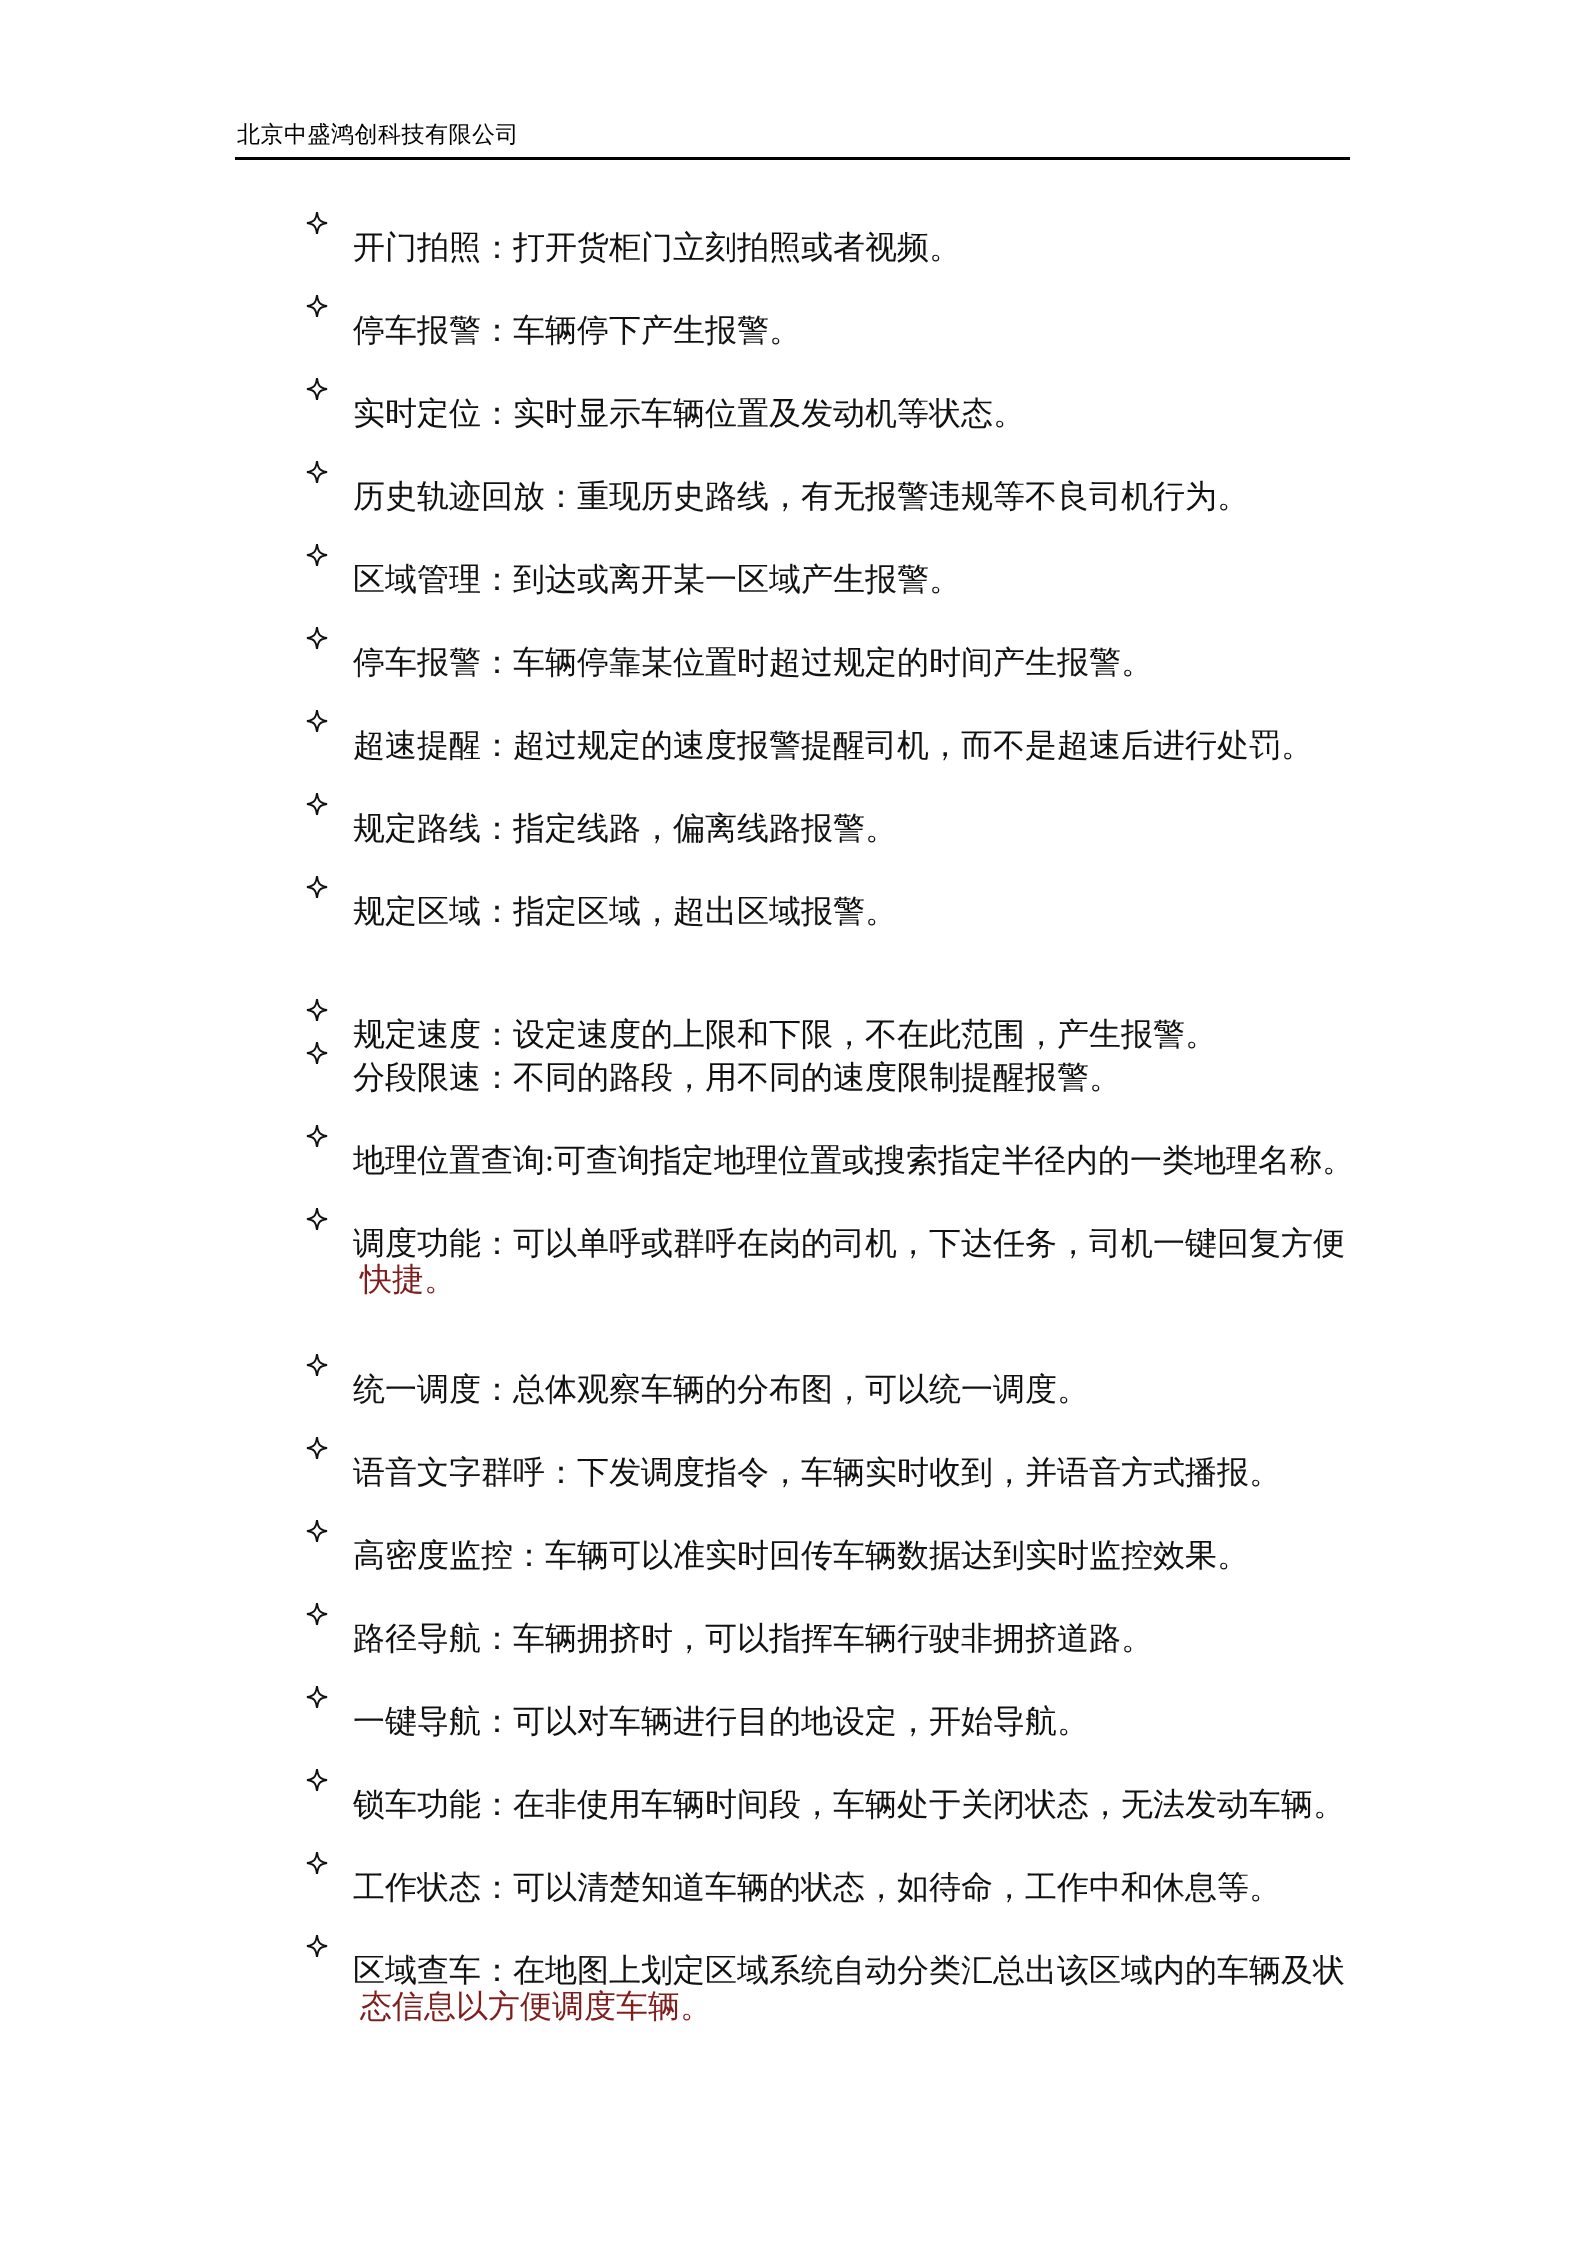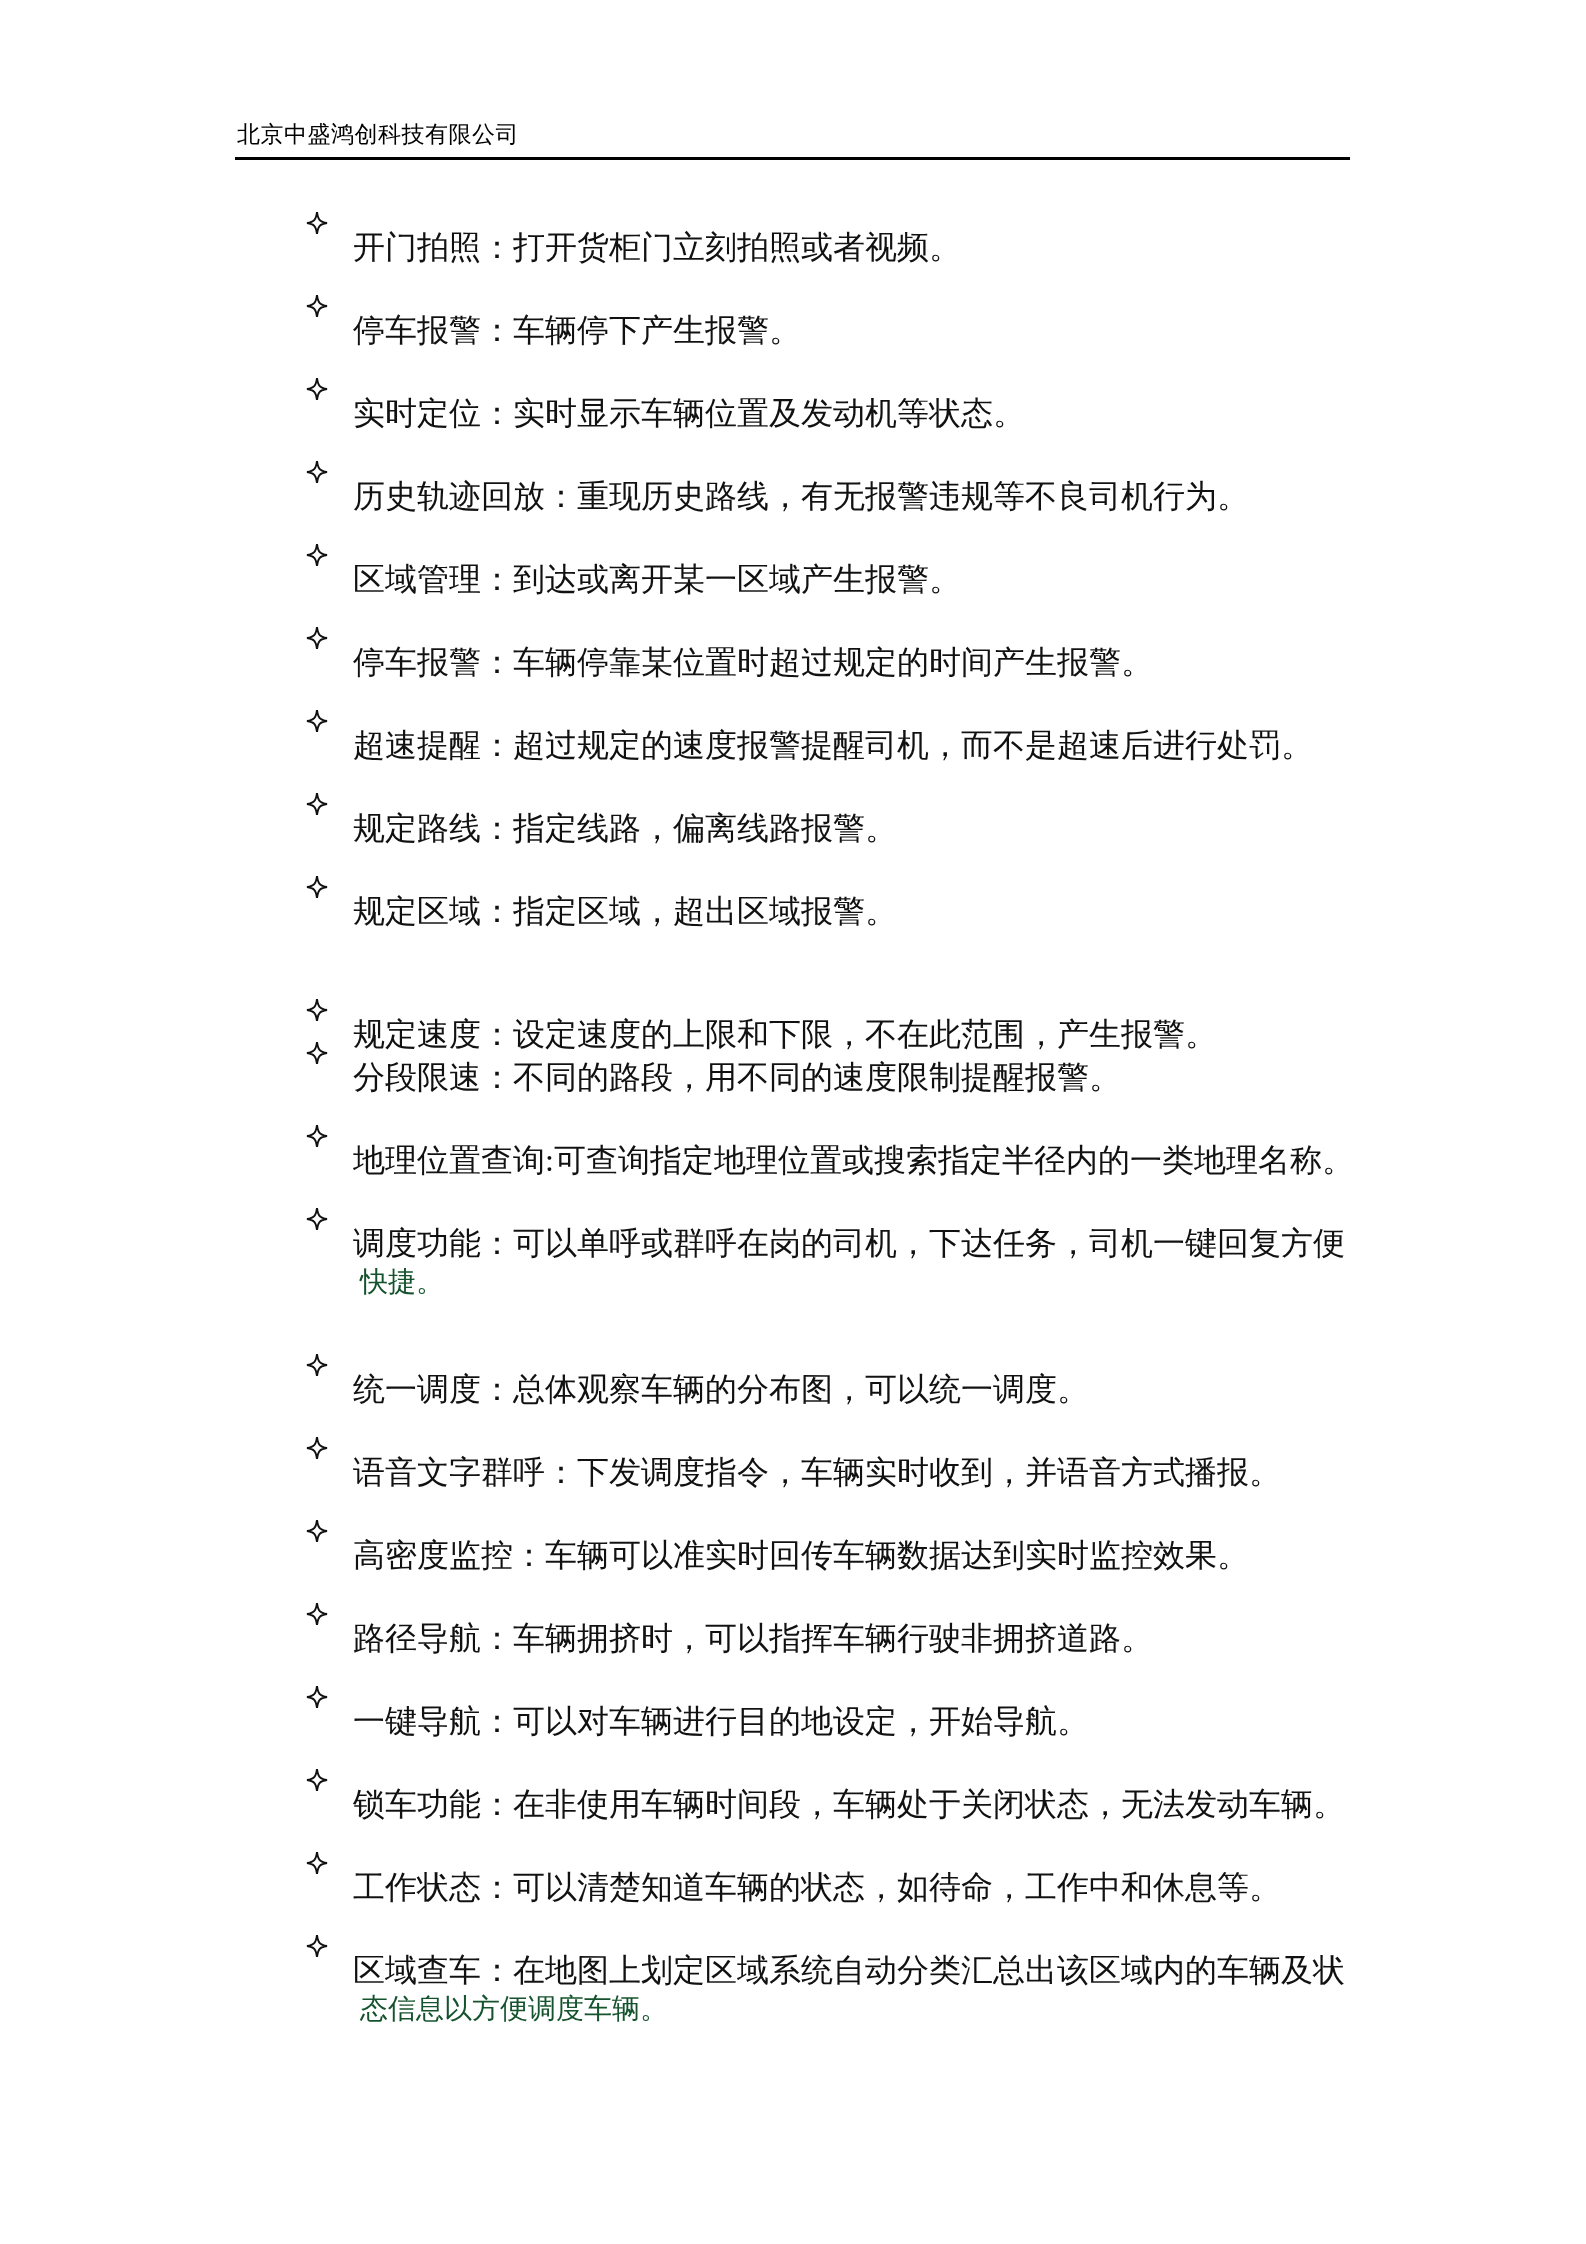--- a/index.html
+++ b/index.html
@@ -21,22 +21,22 @@
     font-size: 32px; line-height: 44px; color: #111111; white-space: nowrap;
   }
   .bullet {
     position: absolute; left: 5px; top: 0; width: 24px; height: 44px;
     display: flex; align-items: center; justify-content: center;
   }
   .bullet svg { width: 22px; height: 24px; display: block; }
   .item-text { position: absolute; left: 53px; top: 0; margin-top: 24px; }
   .item-cont {
     position: absolute; left: 360px; width: 1000px; height: 44px;
-    font-family: Liberation Sans, sans-serif;
-    font-size: 28px; line-height: 44px; color: #14532d; white-space: nowrap;
+    font-family: Liberation Mono, monospace;
+    font-size: 32px; line-height: 44px; color: #7f1d1d; white-space: nowrap;
   }
 </style>
 </head>
 <body>
 
 <div class="page">
   <div class="header-title">北京中盛鸿创科技有限公司</div>
   <div class="header-rule"></div>
 
   <div id="feature-list">

